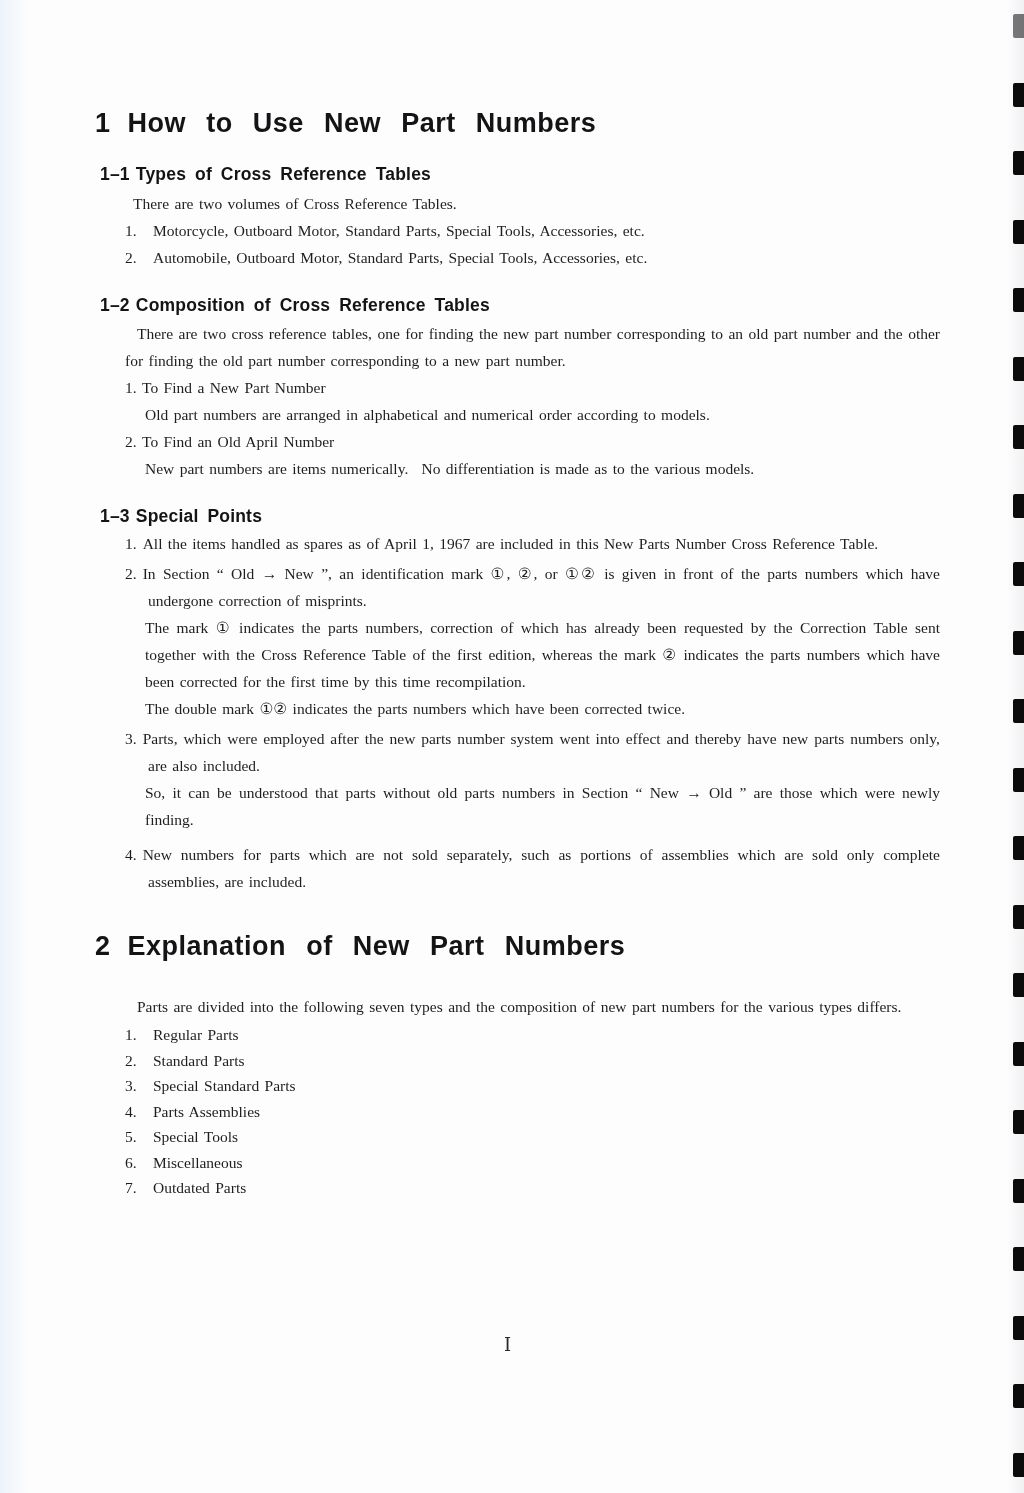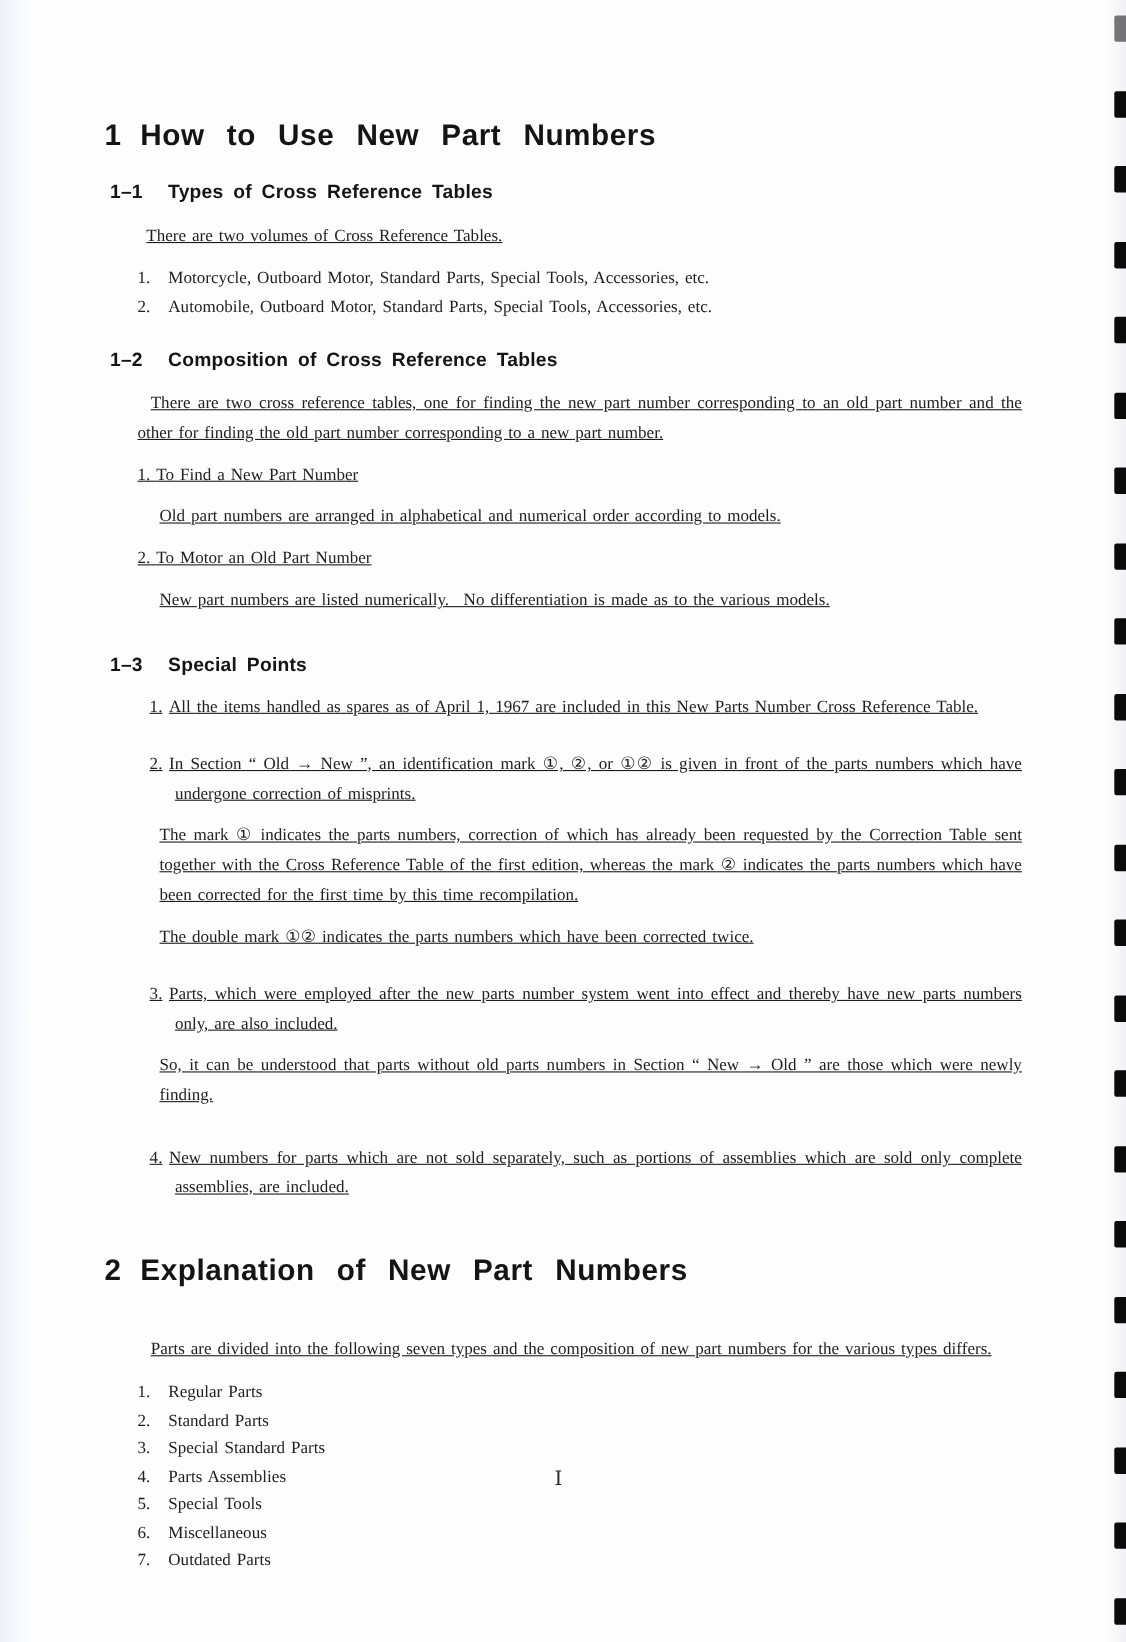--- a/index.html
+++ b/index.html
@@ -67,23 +67,23 @@
     font-weight: bold;
     font-size: 17.5px;
     line-height: 22px;
     margin: 0;
     padding-top: 23px;
     padding-left: 5px;
     color: #141416;
     letter-spacing: 0.2px;
     word-spacing: 0.22em;
     display: flex;
-    gap: 23px;
-  }
-  p { margin: 11px; text-decoration: underline; }
+    gap: 6px;
+  }
+  p { margin: 0; }
   .intro { margin-left: 38px; padding-top: 5px; }
   .list-item { margin-left: 30px; }
   .list-item .num { display: inline-block; min-width: 28px; }
   .just { text-align: justify; }
   .para-block {
     margin-left: 30px;
     padding-top: 4px;
     text-indent: 12px;
   }
   .sub-item-title { margin-left: 30px; }
@@ -158,22 +158,22 @@
     <h2>
       <span>1–2</span>
       <span>Composition of Cross Reference Tables</span>
     </h2>
     <p class="para-block just">There are two cross reference tables, one for finding the new part number corresponding to an old part number and the other for finding the old part number corresponding to a new part number.</p>
     <div>
       <p class="sub-item-title"><span class="num">1.</span>&nbsp;<span>To Find a New Part Number</span></p>
       <p class="sub-item-desc">Old part numbers are arranged in alphabetical and numerical order according to models.</p>
     </div>
     <div>
-      <p class="sub-item-title"><span class="num">2.</span>&nbsp;<span>To Motor an Old Part Number</span></p>
-      <p class="sub-item-desc">New part numbers are listed numerically.  No differentiation is made as to the various models.</p>
+      <p class="sub-item-title"><span class="num">2.</span>&nbsp;<span>To Find an Old April Number</span></p>
+      <p class="sub-item-desc">New part numbers are items numerically.  No differentiation is made as to the various models.</p>
     </div>
 
     <h2>
       <span>1–3</span>
       <span>Special Points</span>
     </h2>
 
     <div class="points">
 
       <div class="point">

